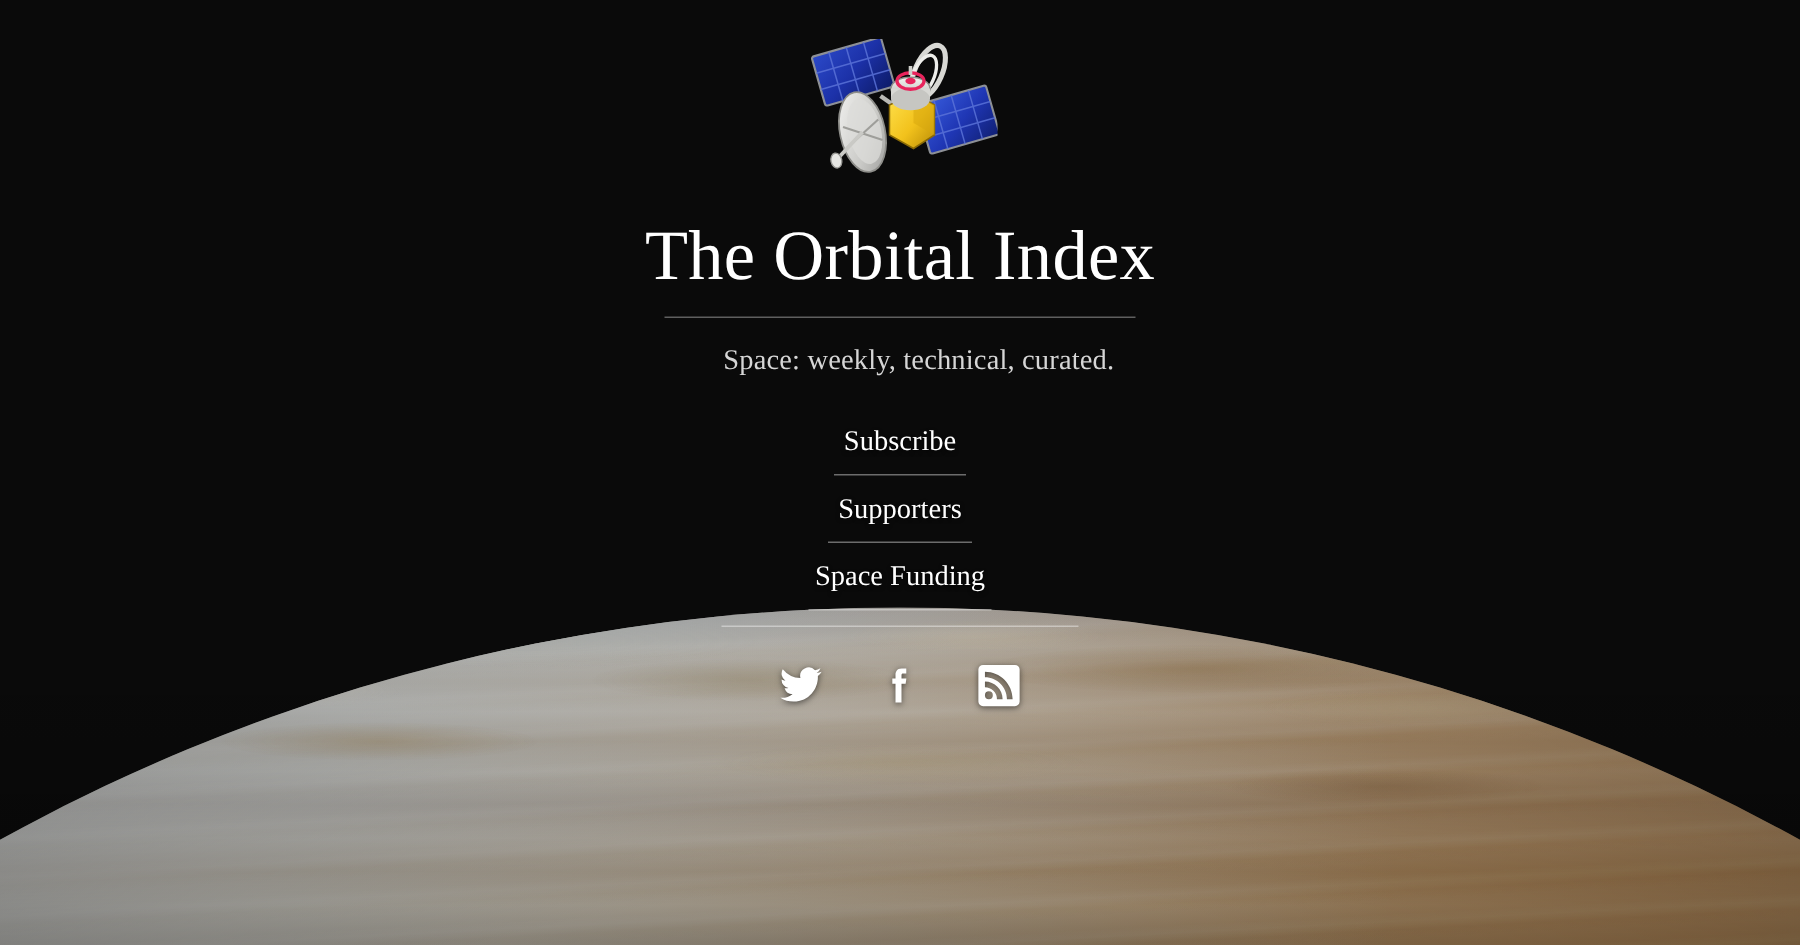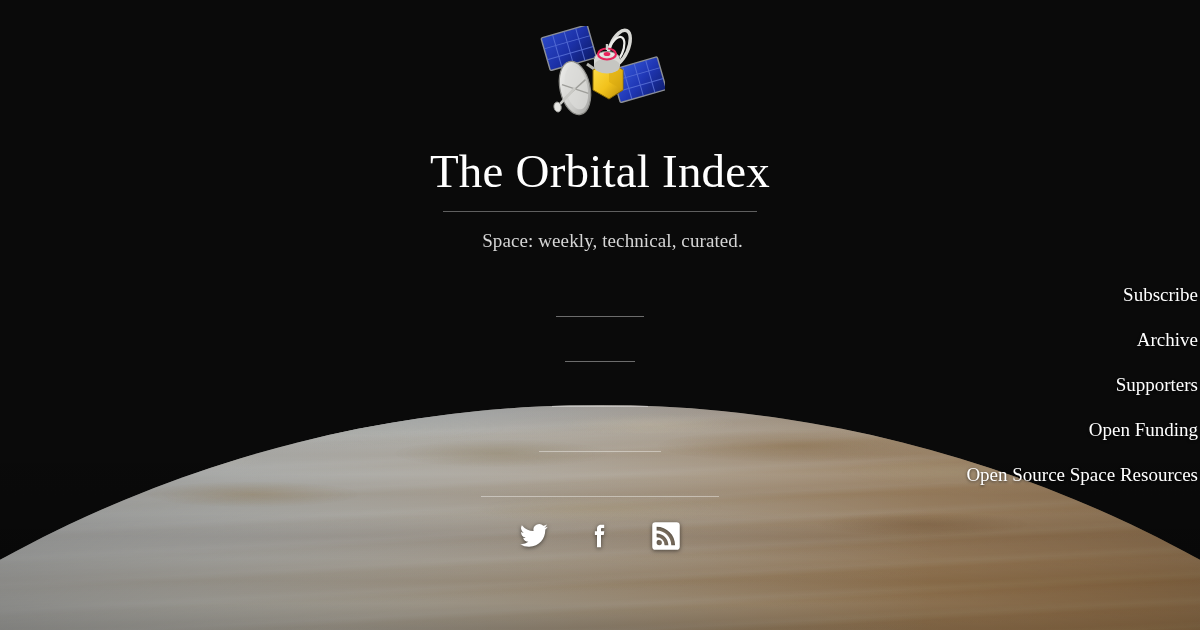--- a/index.html
+++ b/index.html
@@ -157,21 +157,21 @@
   }
   #tagline {
     margin-top:18px;
     font-size:19px;
     color:#d6d6d6;
     letter-spacing:.1px;
     margin-left:25px;
   }
 
   
-  #nav { margin-top:30px;text-align:right; }
+  #nav { margin-top:30px; }
   .nav-item { display:block; }
   .nav-link {
     display:inline-block;
     color:#ffffff;
     font-size:19px;
     line-height:1.0;
     padding:3px 2px;
     text-decoration:none;
     text-shadow:0 1px 3px rgba(0,0,0,0.65);
     cursor:pointer;
@@ -310,33 +310,28 @@
     <div id="title-rule"></div>
 
     <p id="tagline">Space: weekly, technical, curated.</p>
 
     <nav id="nav">
       <div class="nav-item">
         <a class="nav-link">Subscribe</a>
         <div class="nav-rule w1"></div>
       </div>
       <div class="nav-item">
-        <a class="nav-link">Archive</a>
-        <div class="nav-rule w2"></div>
-      </div>
-      <div class="nav-item">
         <a class="nav-link">Supporters</a>
         <div class="nav-rule w4"></div>
       </div>
       <div class="nav-item">
-        <a class="nav-link">Open Funding</a>
+        <a class="nav-link">Space Funding</a>
         <div class="nav-rule w5"></div>
       </div>
       <div class="nav-item">
-        <a class="nav-link">Open Source Space Resources</a>
         <div class="nav-rule w6"></div>
       </div>
     </nav>
 
     <div id="social">
 
       <a class="social-link">
         <svg viewBox="0 0 24 24" aria-hidden="true">
           <path d="M23 4.6c-.8.36-1.7.6-2.63.71a4.6 4.6 0 0 0 2.01-2.53c-.88.52-1.86.9-2.9 1.11a4.57 4.57 0 0 0-7.79 4.17A12.97 12.97 0 0 1 2.27 3.3a4.57 4.57 0 0 0 1.41 6.1c-.74-.02-1.44-.23-2.06-.57v.06a4.57 4.57 0 0 0 3.67 4.48 4.6 4.6 0 0 1-2.06.08 4.58 4.58 0 0 0 4.27 3.17A9.17 9.17 0 0 1 1 18.52a12.94 12.94 0 0 0 7.01 2.05c8.4 0 13-6.96 13-13 0-.2 0-.4-.01-.6A9.27 9.27 0 0 0 23 4.6z"></path>
         </svg>

